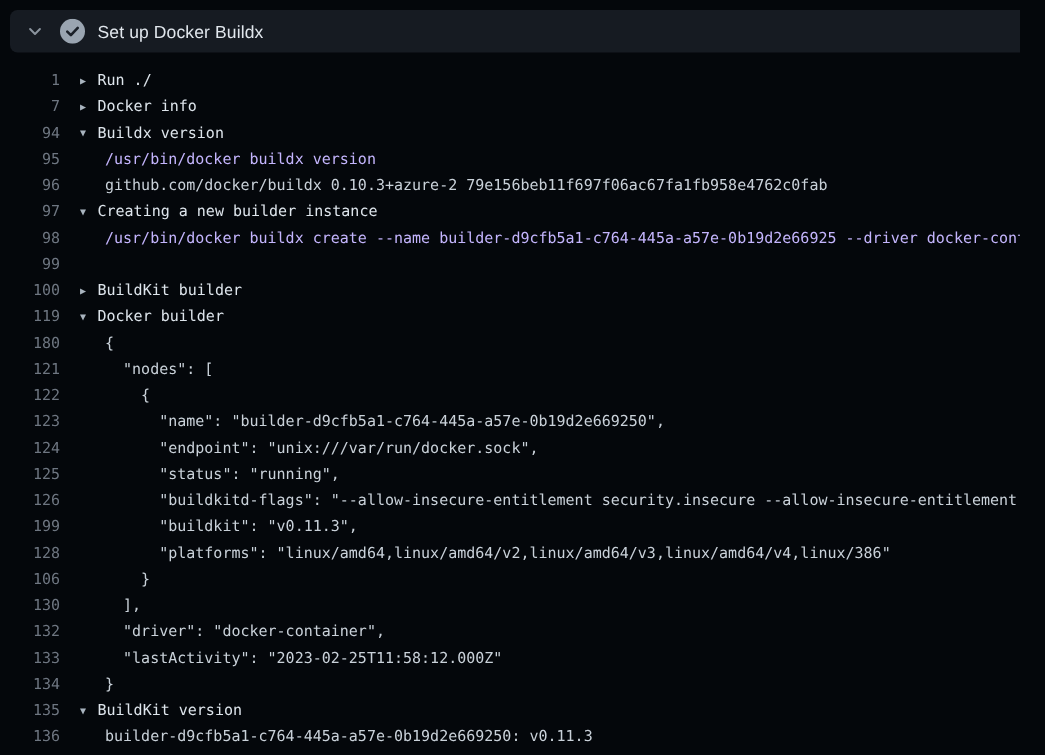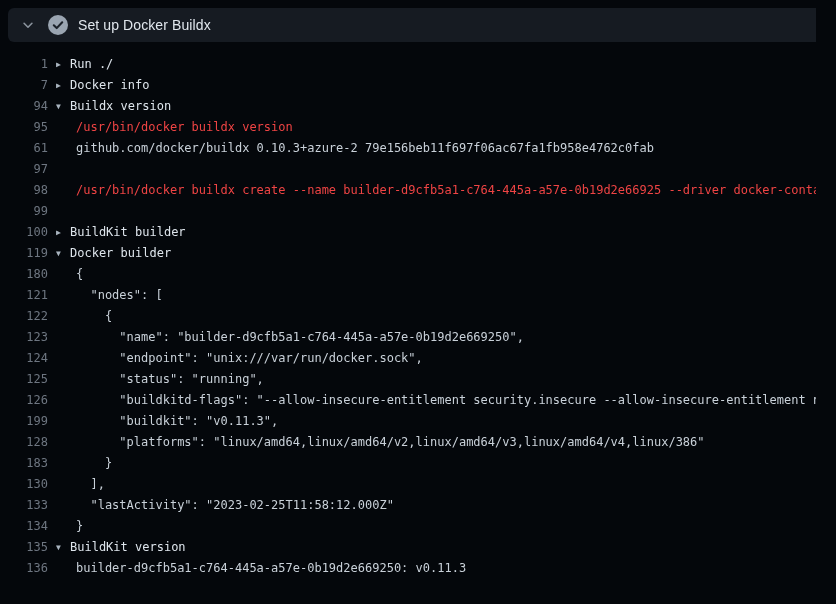--- a/index.html
+++ b/index.html
@@ -57,36 +57,36 @@
   }
   .line .num {
     flex: 0 0 48px;
     width: 48px;
     text-align: right;
     color: #6e7681;
     user-select: none;
     cursor: pointer;
   }
   .line .content {
-    margin-left: 8px;
+    margin-left: 16px;
     white-space: pre;
     color: #c9d1d9;
   }
   .line.group { cursor: pointer; }
   .line.group .content { color: #dee5ec; }
   .line .arrow {
     display: inline-block;
     width: 14px;
     color: #a9b4bf;
     font-size: 8px;
     vertical-align: 1px;
   }
   .line.output .content,
   .line.command .content { padding-left: 20px; }
-  .line.command .content { color: #ef4444; }
+  .line.command .content { color: #c4b5fd; }
 </style>
 </head>
 <body>
 
 <div class="viewport">
 
   <div class="step-header">
     <span class="chev-wrap">
       <svg width="14" height="14" viewBox="0 0 16 16">
         <path d="M3.5 6 L8 10.5 L12.5 6" fill="none" stroke="#8b949e" stroke-width="1.8" stroke-linecap="round" stroke-linejoin="round"></path>
@@ -112,25 +112,26 @@
     </div>
       <div class="line group">
       <span class="num">94</span>
       <span class="content"><span class="arrow">▼</span><span class="txt">Buildx version</span></span>
     </div>
       <div class="line command">
       <span class="num">95</span>
       <span class="content"><span class="txt">/usr/bin/docker buildx version</span></span>
     </div>
       <div class="line output">
-      <span class="num">61</span>
+      <span class="num">96</span>
       <span class="content"><span class="txt">github.com/docker/buildx 0.10.3+azure-2 79e156beb11f697f06ac67fa1fb958e4762c0fab</span></span>
     </div>
       <div class="line group">
       <span class="num">97</span>
+      <span class="content"><span class="arrow">▼</span><span class="txt">Creating a new builder instance</span></span>
     </div>
       <div class="line command">
       <span class="num">98</span>
       <span class="content"><span class="txt">/usr/bin/docker buildx create --name builder-d9cfb5a1-c764-445a-a57e-0b19d2e66925 --driver docker-container</span></span>
     </div>
       <div class="line output">
       <span class="num">99</span>
     </div>
       <div class="line group">
       <span class="num">100</span>
@@ -170,28 +171,32 @@
     </div>
       <div class="line output">
       <span class="num">199</span>
       <span class="content"><span class="txt">      "buildkit": "v0.11.3",</span></span>
     </div>
       <div class="line output">
       <span class="num">128</span>
       <span class="content"><span class="txt">      "platforms": "linux/amd64,linux/amd64/v2,linux/amd64/v3,linux/amd64/v4,linux/386"</span></span>
     </div>
       <div class="line output">
-      <span class="num">183</span>
+      <span class="num">106</span>
       <span class="content"><span class="txt">    }</span></span>
     </div>
       <div class="line output">
       <span class="num">130</span>
       <span class="content"><span class="txt">  ],</span></span>
     </div>
       <div class="line output">
+      <span class="num">132</span>
+      <span class="content"><span class="txt">  "driver": "docker-container",</span></span>
+    </div>
+      <div class="line output">
       <span class="num">133</span>
       <span class="content"><span class="txt">  "lastActivity": "2023-02-25T11:58:12.000Z"</span></span>
     </div>
       <div class="line output">
       <span class="num">134</span>
       <span class="content"><span class="txt">}</span></span>
     </div>
       <div class="line group">
       <span class="num">135</span>
       <span class="content"><span class="arrow">▼</span><span class="txt">BuildKit version</span></span>

